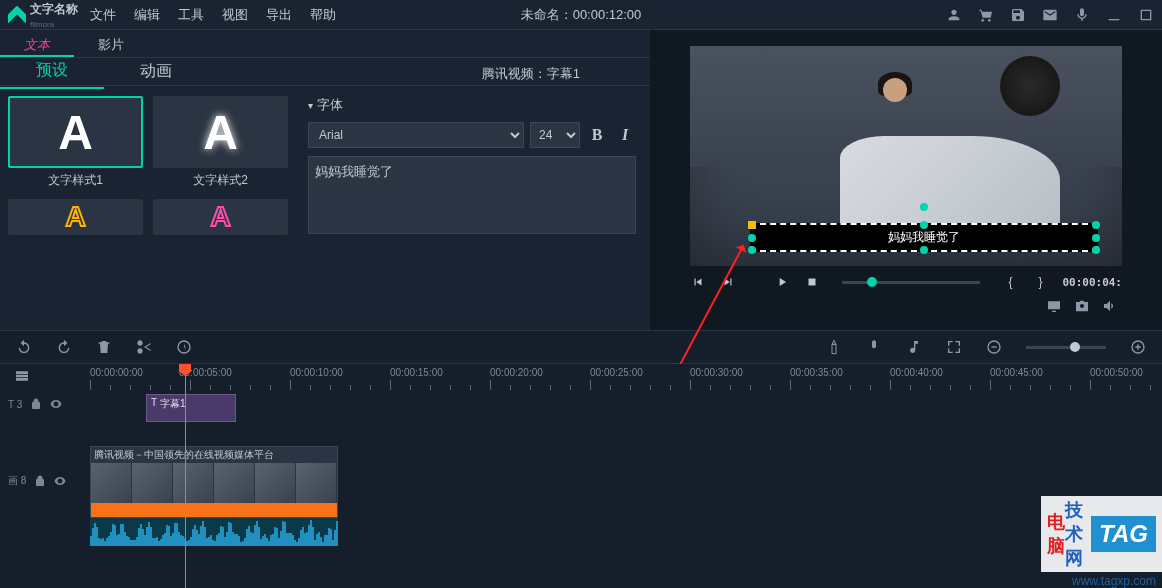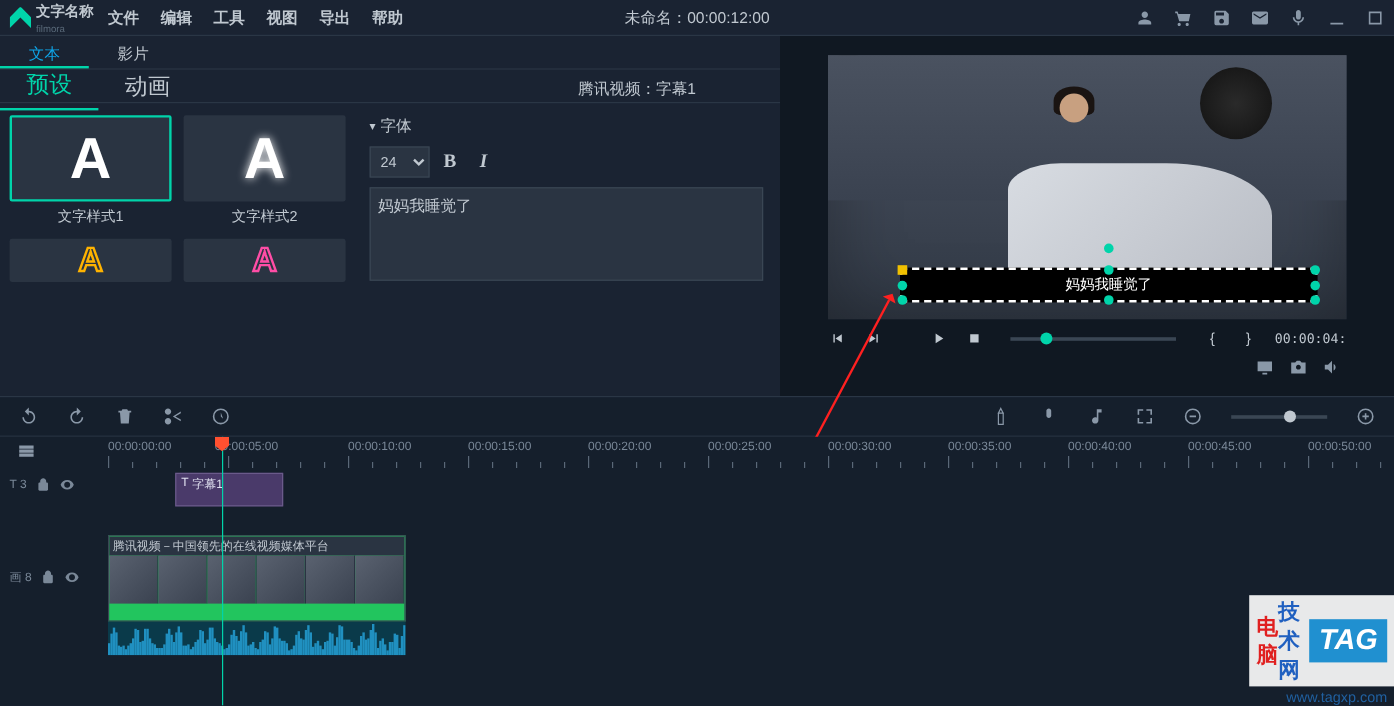--- a/index.html
+++ b/index.html
@@ -22,34 +22,34 @@
     border-bottom: 1px solid #2a3645;
   }
   .logo { display: flex; align-items: center; gap: 4px; margin-right: 12px; }
   .logo-icon {
     width: 18px; height: 18px; background: #00d4aa;
     clip-path: polygon(0 100%, 50% 50%, 100% 100%, 100% 50%, 50% 0, 0 50%);
   }
   .logo-text { font-size: 12px; font-weight: bold; }
   .logo-sub { font-size: 8px; color: #5a6a7a; margin-top: 2px; }
   .menu { display: flex; gap: 18px; }
-  .menu-item { cursor: pointer; font-size: 13px; font-weight: bold; }
+  .menu-item { cursor: pointer; font-size: 13px; }
   .title-center { position: absolute; left: 50%; transform: translateX(-50%); font-size: 13px; }
   .title-right { margin-left: auto; display: flex; align-items: center; gap: 16px; }
   .title-right .icon { width: 16px; height: 16px; cursor: pointer; fill: #8a98a8; }
   
   .main-area { display: flex; height: 300px; }
   .left-panel { width: 650px; background: #1a2332; display: flex; flex-direction: column; }
   
   .tabs-row1 { display: flex; height: 28px; border-bottom: 1px solid #2a3645; }
   .tab1 { padding: 6px 24px; cursor: pointer; font-size: 13px; }
-  .tab1.active { color: #0ea5e9; border-bottom: 2px solid #00d4aa; }
+  .tab1.active { color: #ec4899; border-bottom: 2px solid #00d4aa; font-style: italic; }
   
   .tabs-row2 { display: flex; height: 28px; border-bottom: 1px solid #2a3645; align-items: center; }
-  .tab2 { padding: 6px 22px; cursor: pointer; font-size: 19px; }
+  .tab2 { padding: 6px 36px; cursor: pointer; font-size: 16px; }
   .tab2.active { color: #00d4aa; border-bottom: 2px solid #00d4aa; }
   .text-name { margin-left: auto; margin-right: 70px; padding-top: 5px; font-size: 13px; }
   
   .panel-body { display: flex; flex: 1; padding: 10px 8px 4px 8px; gap: 10px; overflow: hidden; }
   .styles-col { width: 290px; display: flex; flex-wrap: wrap; gap: 10px; align-content: flex-start; }
   .style-card { width: 135px; display: flex; flex-direction: column; align-items: center; gap: 4px; cursor: pointer; }
   .style-thumb {
     width: 135px; height: 72px; background: #2a3442;
     display: flex; align-items: center; justify-content: center;
     border-radius: 2px;
@@ -118,21 +118,21 @@
   }
   .arrow::after {
     content: ''; position: absolute; bottom: 100%; left: -5px;
     border: 6px solid transparent; border-bottom-color: #ff2020;
   }
   
   .play-controls { display: flex; align-items: center; gap: 14px; padding: 8px 0; }
   .pc-btn { width: 16px; height: 16px; cursor: pointer; fill: #c0c8d0; display: flex; align-items: center; justify-content: center; }
   .pc-slider { flex: 1; height: 3px; background: #3a4654; position: relative; margin: 0 8px; }
   .pc-slider::after { content: ''; position: absolute; left: 18%; top: -4px; width: 10px; height: 10px; border-radius: 50%; background: #00d4aa; }
-  .pc-time { font-size: 11px; font-family: monospace; }
+  .pc-time { font-size: 11px; font-family: monospace; font-weight: bold; }
   .pc-extra { display: flex; gap: 12px; justify-content: flex-end; padding-right: 4px; }
   
   .toolbar2 {
     height: 34px; background: #151f2c; border-top: 1px solid #2a3645; border-bottom: 1px solid #2a3645;
     display: flex; align-items: center; padding: 0 16px; gap: 24px;
   }
   .tb-icon { width: 16px; height: 16px; cursor: pointer; fill: #8a98a8; }
   .tb-spacer { flex: 1; }
   .zoom-slider { width: 80px; height: 3px; background: #3a4654; position: relative; }
   .zoom-slider::after { content: ''; position: absolute; left: 55%; top: -4px; width: 10px; height: 10px; border-radius: 50%; background: #c0c8d0; }
@@ -155,21 +155,21 @@
   .track { position: absolute; left: 90px; right: 0; height: 28px; }
   .track.t1 { top: 30px; }
   .clip-subtitle {
     position: absolute; left: 56px; width: 90px; top: 0; height: 28px;
     background: #4a3a6a; border: 1px solid #6a5a8a; 
     display: flex; align-items: flex-start; padding: 2px 4px; font-size: 10px; color: #e0e0f0; gap: 3px;
   }
   .track.t2 { top: 82px; height: 100px; }
   .clip-video {
     position: absolute; left: 0; width: 248px; top: 0; height: 72px;
-    background: #22c55e; border: 1px solid #3a4654; overflow: hidden;
+    background: #f97316; border: 1px solid #3a4654; overflow: hidden;
   }
   .clip-title-bar { height: 16px; background: #2a3442; font-size: 10px; padding: 1px 3px; white-space: nowrap; overflow: hidden; }
   .clip-thumbs { height: 40px; display: flex; }
   .clip-thumb { flex: 1; background: linear-gradient(135deg,#5a6270,#3a4250); border-right: 1px solid #2a3442; }
   .clip-audio {
     position: absolute; left: 0; width: 248px; top: 72px; height: 28px;
     background: #0a3a4a; overflow: hidden;
   }
   .wave { position: absolute; inset: 0; }
   .wave-bar { position: absolute; bottom: 0; width: 2px; background: #2090c0; }
@@ -268,20 +268,23 @@
               <span class="bigA outline-p" style="font-size:28px">A</span>
             </div>
         </div>
       </div>
       <div class="font-col">
         <div class="font-header">
           <span class="chev">▾</span>
           <span>字体</span>
         </div>
         <div class="font-row">
+          <select class="font-select">
+            <option>Arial</option>
+          </select>
           <select class="size-select">
             <option>24</option>
           </select>
           <div class="fmt-btn bold">B</div>
           <div class="fmt-btn italic">I</div>
         </div>
         <textarea class="text-input" style="">妈妈我睡觉了</textarea>
       </div>
     </div>
   </div>

